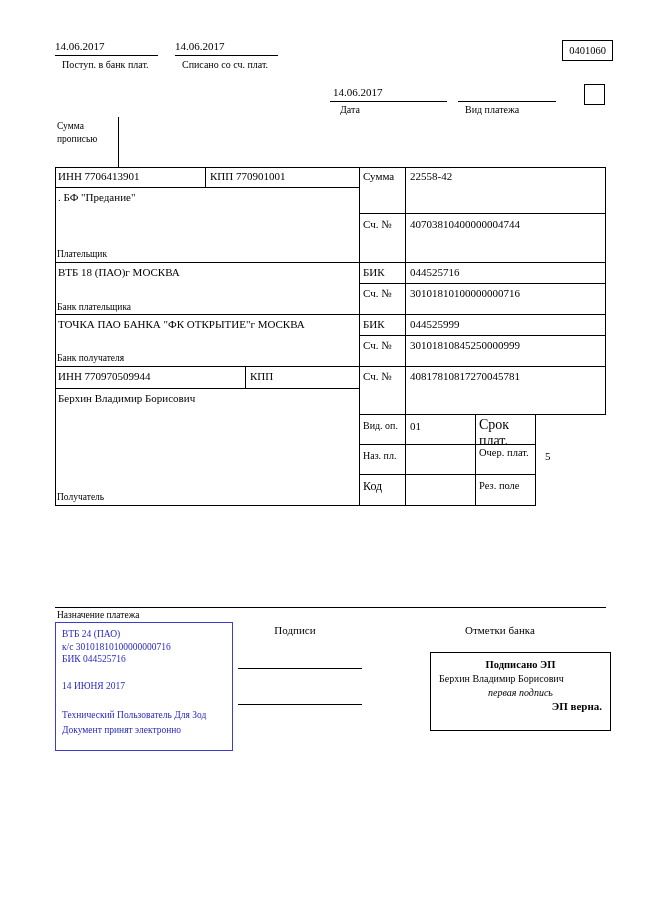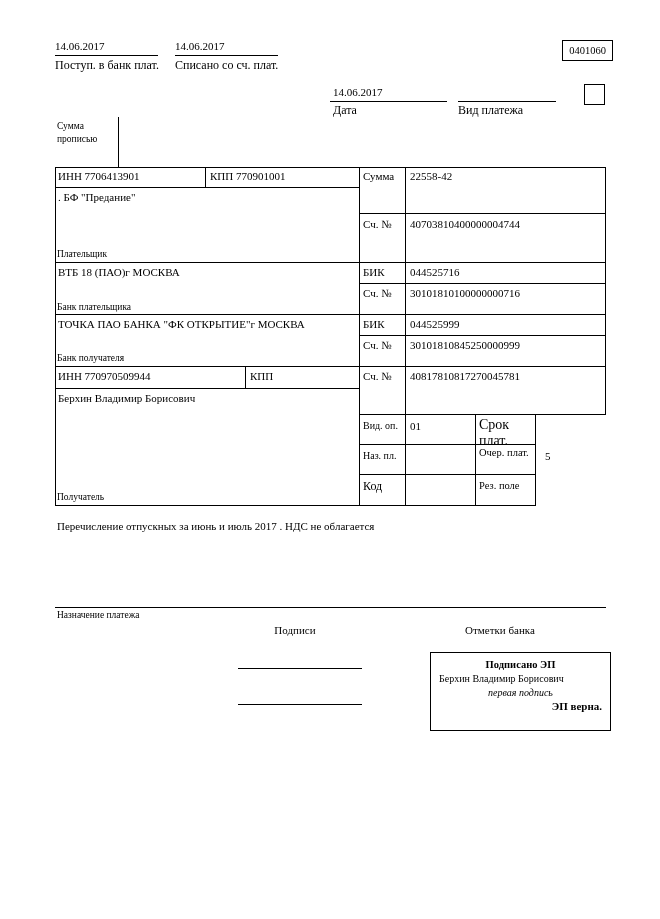--- a/index.html
+++ b/index.html
@@ -3,21 +3,21 @@
 <meta charset="utf-8">
 <style>
   * { margin:0; padding:0; box-sizing:border-box; }
   html,body { background:#ffffff; }
   .page {
     position:relative; width:660px; height:919px; background:#ffffff;
     font-family:"Liberation Serif", serif; color:#000; overflow:hidden;
   }
   .t  { position:absolute; font-size:11px; line-height:1.15; white-space:nowrap; }
   .wrap { white-space:normal; }
-  .xs { font-size:12px; }
+  .xs { font-size:10px;margin-left:7px; }
   .sm { font-size:9.5px; }
   .b  { font-weight:bold; }
   .hl { position:absolute; height:1px; background:#000; }
   .vl { position:absolute; width:1px; background:#000; }
   .box { position:absolute; border:1px solid #000; }
   .center { text-align:center; }
   .stamp {
     position:absolute; left:55px; top:622px; width:178px; height:129px;
     border:1px solid #3b3bd1; color:#2929c0; font-size:9.5px;
     padding:5px 6px; line-height:1.32;
@@ -110,30 +110,37 @@
 
   <div class="t" style="left:363px; top:420px; font-size:10px;">Вид. оп.</div>
   <div class="t" style="left:410px; top:420px;">01</div>
   <div class="t wrap" style="left:479px; top:417px; width:50px; font-size:14px;">Срок плат.</div>
   <div class="t" style="left:363px; top:450px; font-size:10px;">Наз. пл.</div>
   <div class="t wrap" style="left:479px; top:447px; width:50px; font-size:10.5px;">Очер. плат.</div>
   <div class="t" style="left:545px; top:450px;">5</div>
   <div class="t" style="left:363px; top:480px; font-size:12px;">Код</div>
   <div class="t" style="left:479px; top:480px; font-size:10.5px;">Рез. поле</div>
 
-  <div class="t" style="left:57px; top:520px;">Перечисление отпускных за июнь и июль 2017 . НДС не облагается</div>
   <div class="hl" style="left:55px; top:607px; width:551px;"></div>
   <div class="t sm" style="left:57px; top:610px;">Назначение платежа</div>
 
   <div class="t center" style="left:240px; top:624px; width:110px;">Подписи</div>
   <div class="t center" style="left:420px; top:624px; width:160px;">Отметки банка</div>
 
   <div class="hl" style="left:238px; top:668px; width:124px;"></div>
   <div class="hl" style="left:238px; top:704px; width:124px;"></div>
 
+  <div class="stamp">
+    <div>ВТБ 24 (ПАО)</div>
+    <div>к/с 30101810100000000716</div>
+    <div style="margin-bottom:14px;">БИК 044525716</div>
+    <div style="margin-bottom:17px;">14 ИЮНЯ 2017</div>
+    <div style="max-width:152px;">Технический Пользователь Для Зод</div>
+    <div style="margin-top:2px;">Документ принят электронно</div>
+  </div>
 
   <div class="sigbox">
     <div class="b center" style="font-size:10.5px;">Подписано ЭП</div>
     <div>Берхин Владимир Борисович</div>
     <div class="center" style="font-style:italic;">первая подпись</div>
     <div class="b center" style="font-size:11px;text-align:right;">ЭП верна.</div>
   </div>
 
 </div>
 

